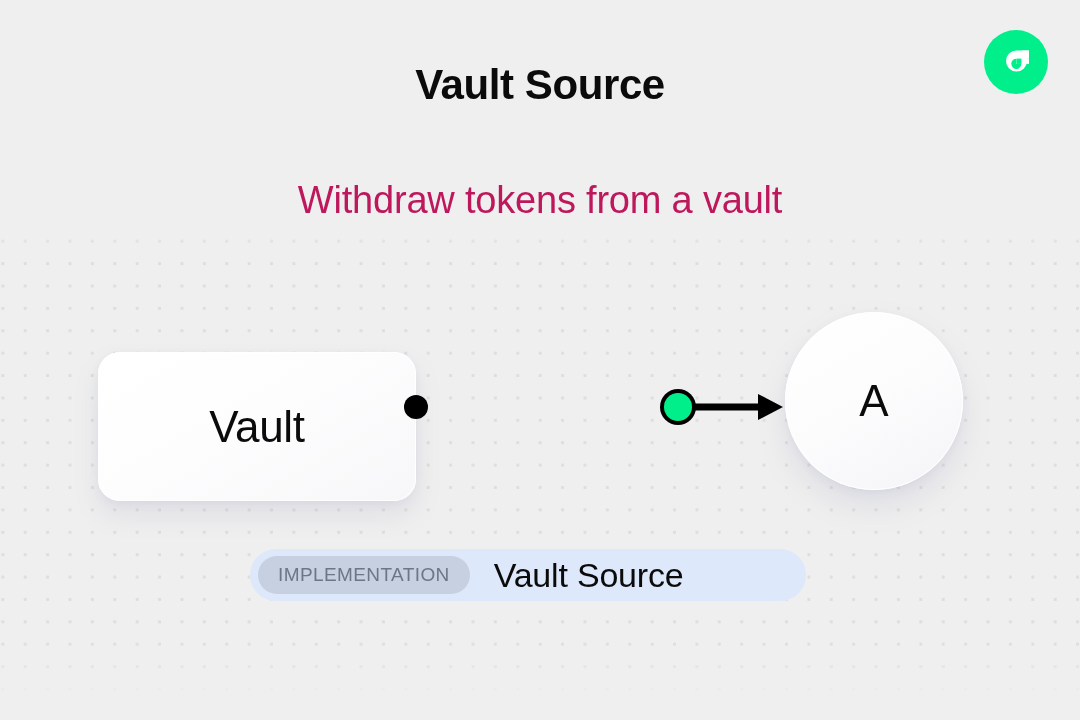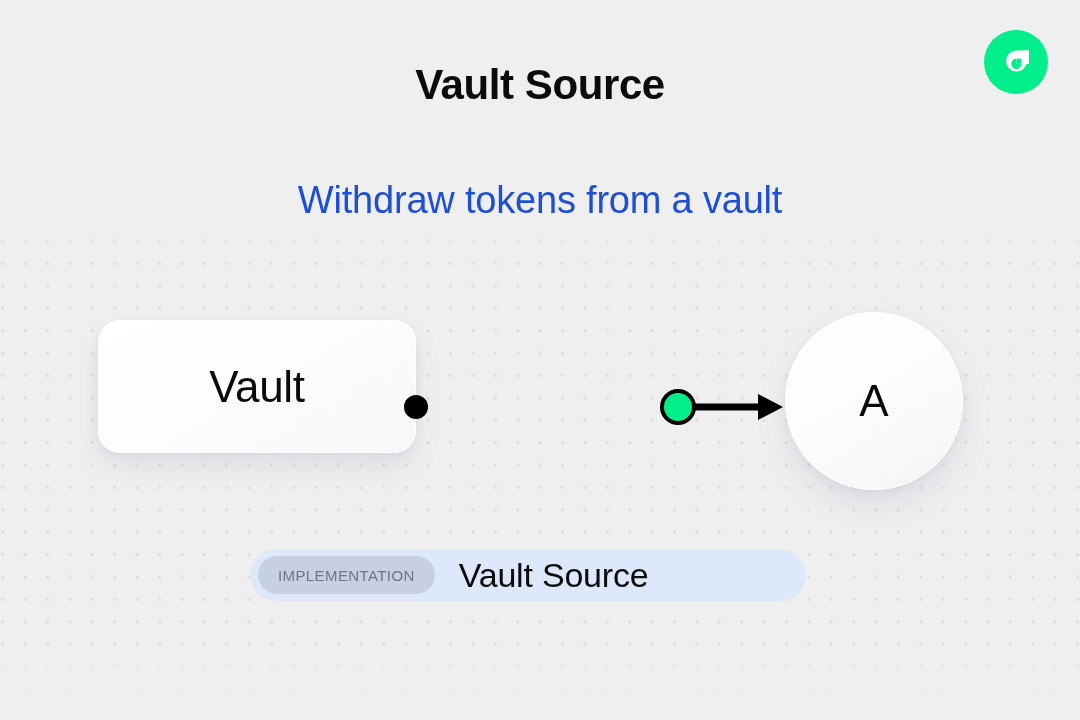--- a/index.html
+++ b/index.html
@@ -60,21 +60,21 @@
     line-height: 1.1;
   }
   .subtitle {
     position: absolute;
     left: 0;
     top: 180px;
     width: 1080px;
     text-align: center;
     font-size: 38px;
     font-weight: 300;
-    color: #1d4ed8;
+    color: #be185d;
     letter-spacing: -0.2px;
     line-height: 1.1;
   }
 
   
   .logo {
     position: absolute;
     right: 32px;
     top: 30px;
     width: 64px;
@@ -84,23 +84,23 @@
     display: flex;
     align-items: center;
     justify-content: center;
   }
   .logo svg { display: block; }
 
   
   .node-box {
     position: absolute;
     left: 98px;
-    top: 320px;
+    top: 352px;
     width: 318px;
-    height: 133px;
+    height: 149px;
     border-radius: 22px;
     background: linear-gradient(150deg, #ffffff 0%, #fdfdfe 45%, #f7f7f9 100%);
     box-shadow: 0 14px 26px rgba(120,125,170,0.13),
                 0 3px 8px rgba(120,125,170,0.08),
                 0 0 0 1px rgba(255,255,255,0.9) inset;
     display: flex;
     align-items: center;
     justify-content: center;
   }
   .node-box-label {
@@ -158,21 +158,21 @@
   }
   .impl-chip {
     height: 38px;
     border-radius: 19px;
     background: #c7d0e0;
     display: flex;
     align-items: center;
     padding: 0 20px;
   }
   .impl-chip-label {
-    font-size: 15px;
+    font-size: 19px;
     font-weight: 500;
     color: #6d7685;
     letter-spacing: 0.4px;
   }
   .impl-name {
     margin-left: 24px;
     font-size: 34px;
     font-weight: 300;
     color: #0b0b0b;
     letter-spacing: -0.2px;

